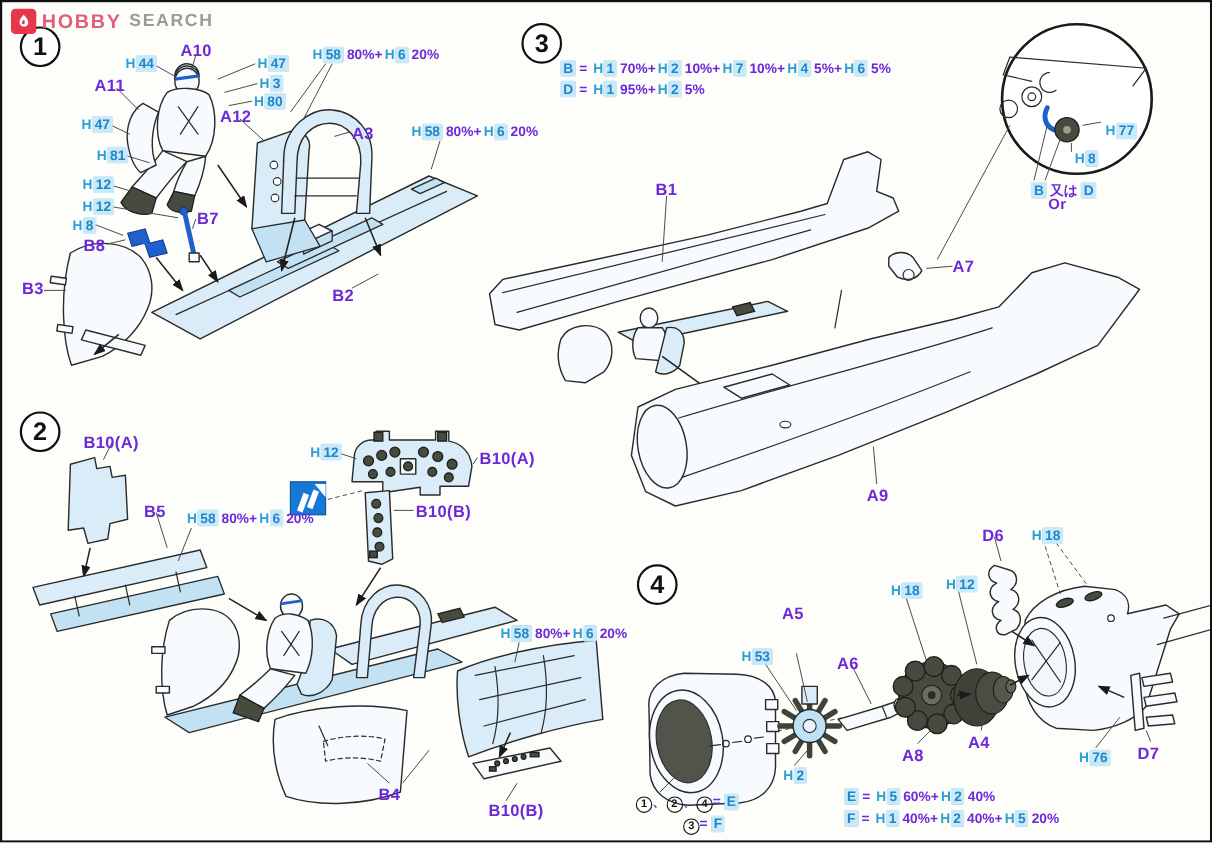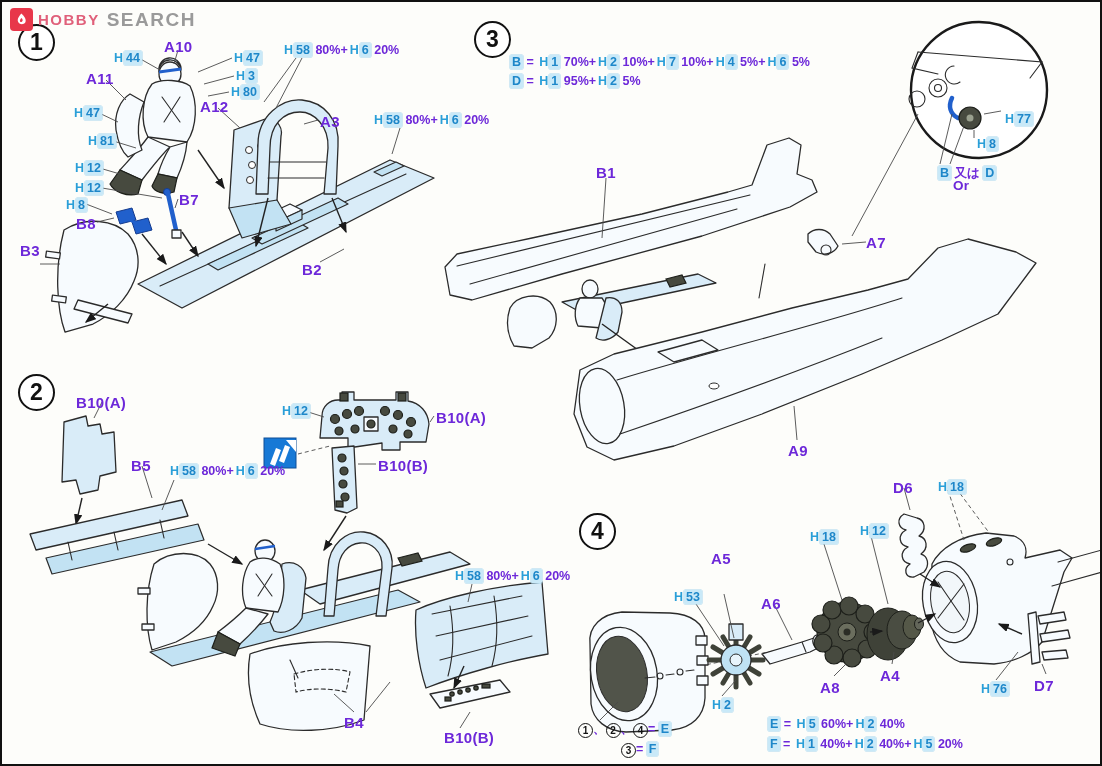--- a/index.html
+++ b/index.html
@@ -1,22 +1,22 @@
 <!DOCTYPE html>
 <html><head>
 <meta charset="utf-8">
 <style>
   html,body{margin:0;padding:0;background:#e9e9e9;}
   .sheet{position:relative;width:1102px;height:766px;background:#fdfdfa;border:2px solid #111;box-sizing:border-box;overflow:hidden;font-family:"Liberation Sans",sans-serif;}
   .art{position:absolute;left:0;top:0;width:1102px;height:766px;}
 
   .logo{position:absolute;left:8px;top:6px;display:flex;align-items:center;gap:5px;z-index:5;}
   .logo-icon{width:23px;height:23px;background:#e8374a;border-radius:4px;display:flex;align-items:center;justify-content:center;}
-  .logo-hobby{color:#e0607a;font-size:15px;font-weight:bold;letter-spacing:1.5px;}
-  .logo-search{color:#9a9a9a;font-size:19px;font-weight:bold;letter-spacing:1.5px;margin-left:2px;}
+  .logo-hobby{color:#e0607a;font-size:18px;font-weight:bold;letter-spacing:1.5px;}
+  .logo-search{color:#9a9a9a;font-size:16px;font-weight:bold;letter-spacing:1.5px;margin-left:2px;}
 
   .step-circle{position:absolute;width:33px;height:33px;border:2.6px solid #111;border-radius:50%;text-align:center;line-height:33px;font-size:23px;font-weight:bold;color:#111;background:#fff;z-index:4;}
 
   .ann{position:absolute;white-space:pre;font-weight:bold;z-index:3;line-height:1.15;}
   .paint{font-size:12.5px;}
   .part{font-size:15px;color:#111;letter-spacing:.3px;}
   .sm{font-size:13.5px;}
   .tk{color:#6d28d9;}
   .th{color:#2a9fd8;margin-left:2px;margin-right:1px;}
   .tn,.tb{color:#1e87c9;background:#c9e9f8;padding:0 2px;border-radius:1px;box-shadow:0 0 0 .5px #a5d6ee;}
@@ -401,21 +401,21 @@
   <div class="ann paint" style="left:227px;top:83px"><span class="th">H</span><span class="tn">80</span></div>
   <div class="ann part" style="left:198px;top:96px"><span class="tk">A12</span></div>
   <div class="ann paint" style="left:70px;top:104px"><span class="th">H</span><span class="tn">47</span></div>
   <div class="ann part" style="left:318px;top:111px"><span class="tk">A3</span></div>
   <div class="ann paint" style="left:84px;top:132px"><span class="th">H</span><span class="tn">81</span></div>
   <div class="ann paint" style="left:71px;top:159px"><span class="th">H</span><span class="tn">12</span></div>
   <div class="ann paint" style="left:71px;top:179px"><span class="th">H</span><span class="tn">12</span></div>
   <div class="ann paint" style="left:62px;top:196px"><span class="th">H</span><span class="tn">8</span></div>
   <div class="ann part" style="left:177px;top:189px"><span class="tk">B7</span></div>
   <div class="ann part" style="left:74px;top:213px"><span class="tk">B8</span></div>
-  <div class="ann part" style="left:18px;top:240px"><span class="tk">B3</span></div>
+  <div class="ann part" style="left:18px;top:252px"><span class="tk">B3</span></div>
   <div class="ann part" style="left:300px;top:259px"><span class="tk">B2</span></div>
   <div class="ann paint" style="left:280px;top:41px"><span class="th">H</span><span class="tn">58</span><span class="tk"> 80%+</span><span class="th">H</span><span class="tn">6</span><span class="tk"> 20%</span></div>
   <div class="ann paint" style="left:370px;top:111px"><span class="th">H</span><span class="tn">58</span><span class="tk"> 80%+</span><span class="th">H</span><span class="tn">6</span><span class="tk"> 20%</span></div>
 
   <div class="ann part" style="left:74px;top:392px"><span class="tk">B10(A)</span></div>
   <div class="ann paint" style="left:278px;top:402px"><span class="th">H</span><span class="tn">12</span></div>
   <div class="ann part" style="left:434px;top:407px"><span class="tk">B10(A)</span></div>
   <div class="ann part" style="left:129px;top:455px"><span class="tk">B5</span></div>
   <div class="ann paint" style="left:166px;top:462px"><span class="th">H</span><span class="tn">58</span><span class="tk"> 80%+</span><span class="th">H</span><span class="tn">6</span><span class="tk"> 20%</span></div>
   <div class="ann part" style="left:376px;top:455px"><span class="tk">B10(B)</span></div>

